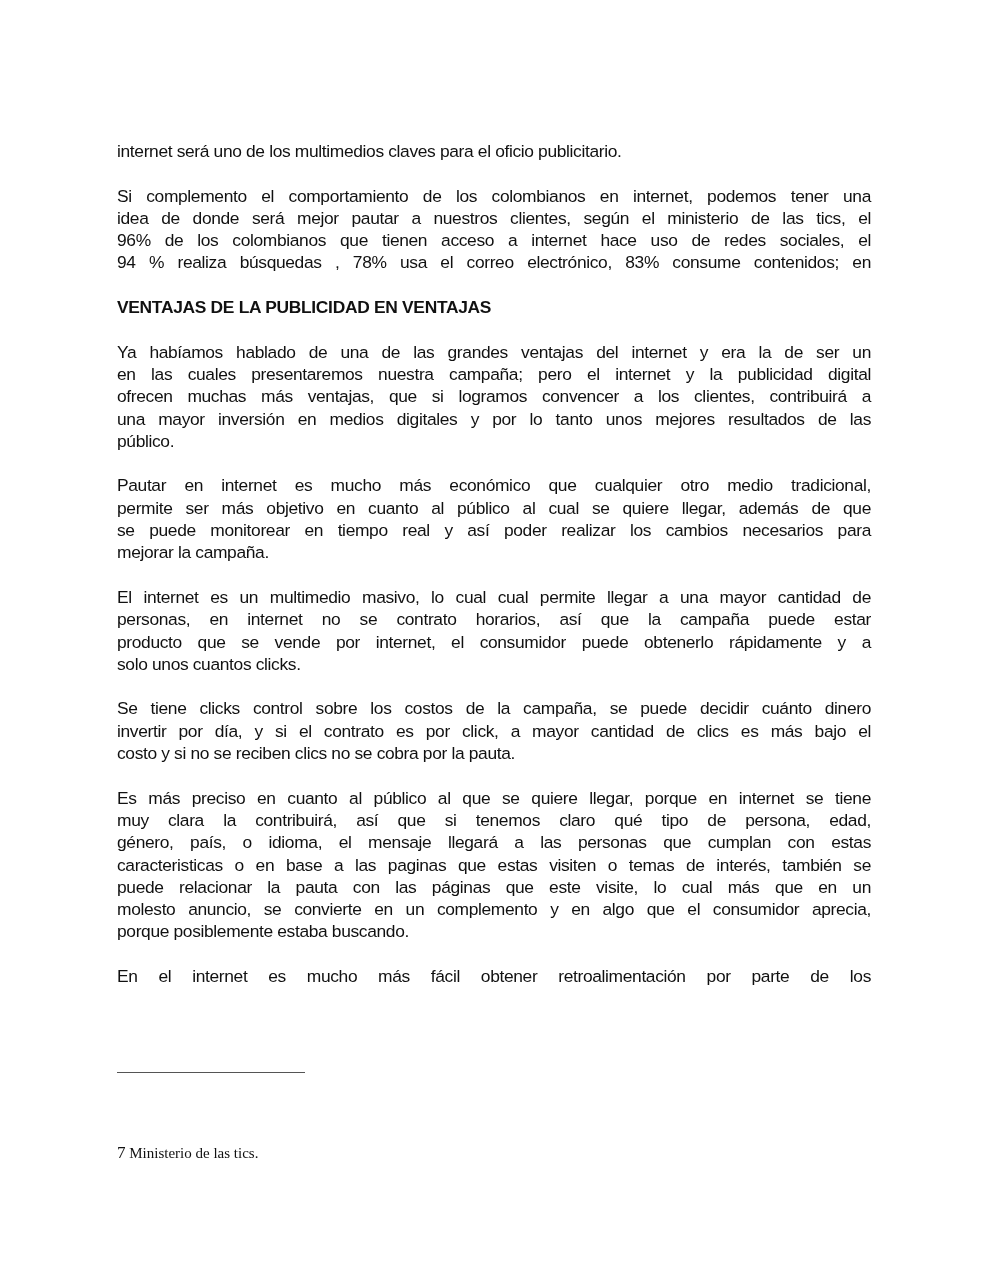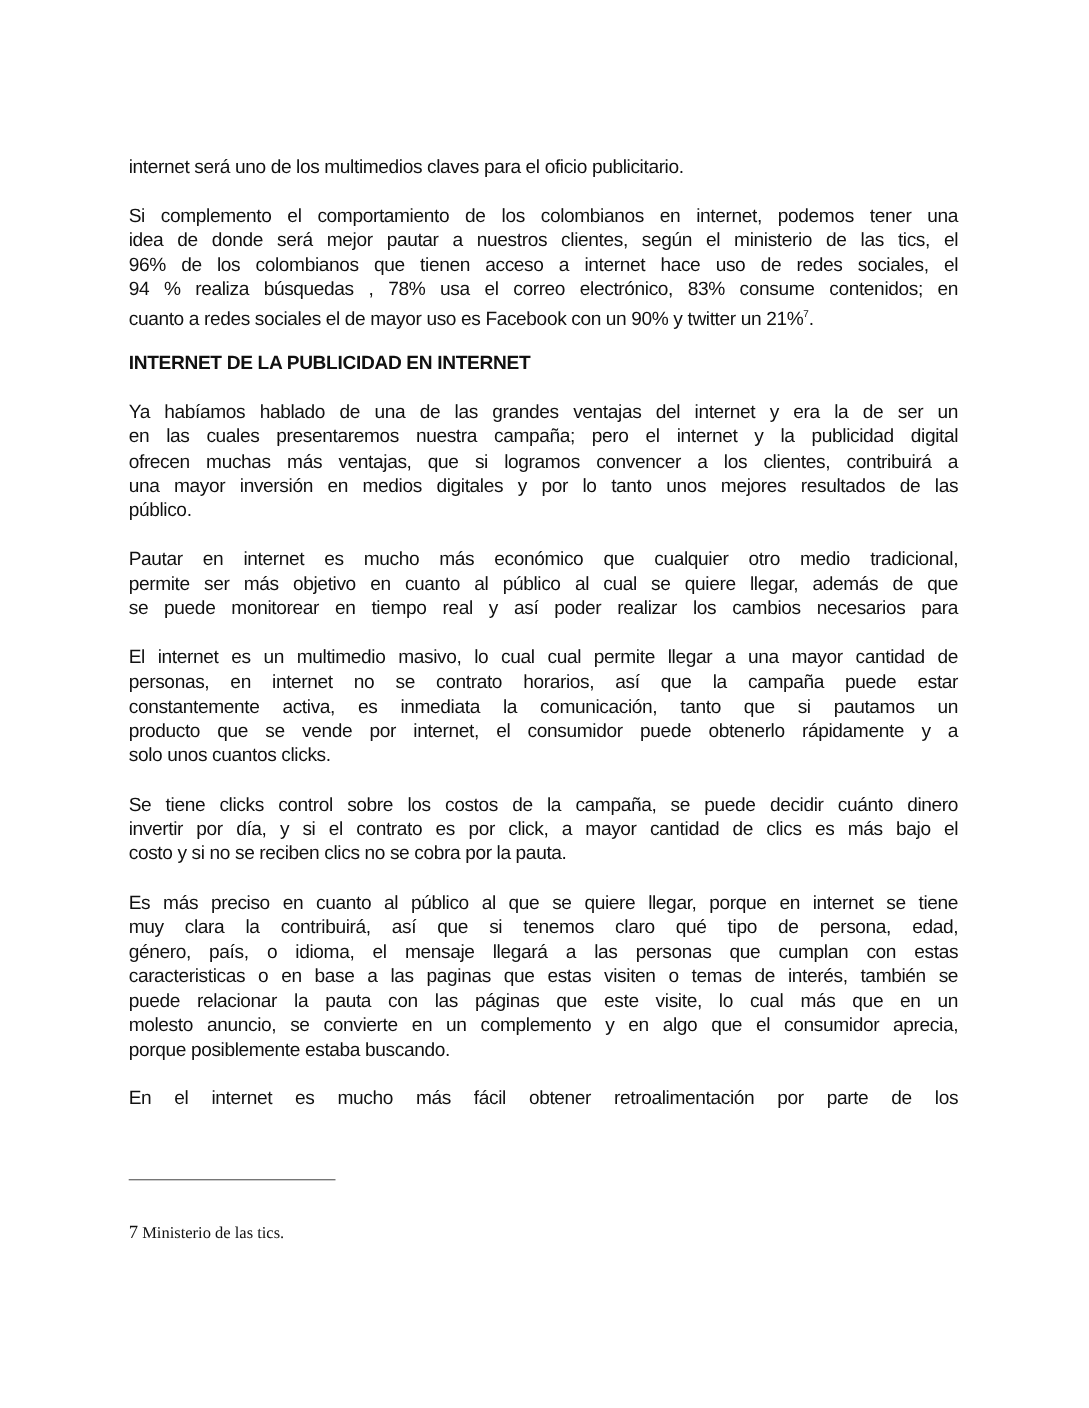--- a/index.html
+++ b/index.html
@@ -22,57 +22,56 @@
   .heading {
     font-weight: bold; height: 22.3px; line-height: 22.3px; margin: 0 0 22.3px 0;
     letter-spacing: -0.3px;
   }
   sup.fn { font-size: 9px; vertical-align: 7px; letter-spacing: 0; }
   .footnote-rule {
     position: absolute; left: 117px; top: 1072px; width: 188px; height: 0;
     border-top: 1px solid #555;
   }
   .footnote {
-    position: absolute; left: 117px; top: 1110px;
+    position: absolute; left: 117px; top: 1143px;
     font-family: "Liberation Serif", serif; font-size: 15px; color: #111;
   }
   .footnote .num { font-size: 17px; }
 </style>
 </head>
 <body>
 
 <div class="page">
   <div class="content" id="content">
       <div class="para">
         <span class="line last">internet será uno de los multimedios claves para el oficio publicitario.</span>
       </div>
       <div class="para">
         <span class="line">Si complemento el comportamiento de los colombianos en internet, podemos tener una</span>
         <span class="line">idea de donde será mejor pautar a nuestros clientes, según  el ministerio de las tics, el</span>
         <span class="line">96% de los colombianos  que tienen acceso a internet hace uso de redes sociales, el</span>
         <span class="line">94 % realiza búsquedas , 78% usa el correo electrónico, 83% consume contenidos; en</span>
-        <span class="line last"><span>cuanto a redes sociales el de mayor uso es Facebook con un 90% y twitter un 21%</span><sup class="fn">7</sup><span>.</span></span>
       </div>
-      <div class="heading">INTERNET DE LA PUBLICIDAD EN INTERNET</div>
+      <div class="heading">VENTAJAS DE LA PUBLICIDAD EN VENTAJAS</div>
       <div class="para">
         <span class="line">Ya habíamos hablado de una de las grandes ventajas del internet y era la de ser un</span>
         <span class="line">en las cuales presentaremos nuestra campaña; pero el internet y la publicidad digital</span>
         <span class="line">ofrecen muchas más ventajas, que si logramos convencer a los clientes, contribuirá a</span>
         <span class="line">una mayor inversión en medios digitales y por lo tanto unos mejores resultados de las</span>
         <span class="line last">público.</span>
       </div>
       <div class="para">
         <span class="line">Pautar en internet es  mucho más económico que cualquier otro medio tradicional,</span>
         <span class="line">permite ser más objetivo en cuanto al público al cual se quiere llegar, además de que</span>
         <span class="line">se puede monitorear en tiempo real  y así poder realizar los cambios necesarios  para</span>
+        <span class="line last">mejorar la campaña.</span>
       </div>
       <div class="para">
         <span class="line">El internet es un multimedio masivo, lo cual cual permite llegar a una mayor cantidad de</span>
         <span class="line">personas, en internet no se contrato horarios, así que la campaña puede estar</span>
-        <span class="line">constantemente activa, es inmediata la comunicación, tanto que si pautamos un</span>
         <span class="line">producto que se vende por internet, el  consumidor puede obtenerlo rápidamente y a</span>
         <span class="line last">solo unos cuantos clicks.</span>
       </div>
       <div class="para">
         <span class="line">Se tiene clicks control sobre los costos de la campaña, se puede decidir cuánto dinero</span>
         <span class="line">invertir por día, y si  el contrato es por click, a mayor cantidad de clics es más bajo el</span>
         <span class="line last">costo y si no se reciben clics no se cobra por la pauta.</span>
       </div>
       <div class="para">
         <span class="line">Es más preciso en cuanto al público al que se quiere llegar, porque en internet se tiene</span>

